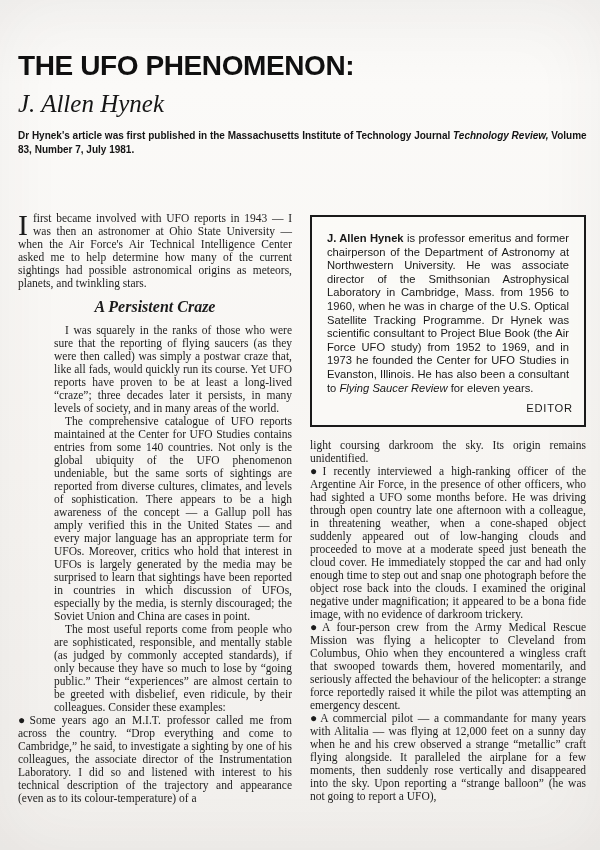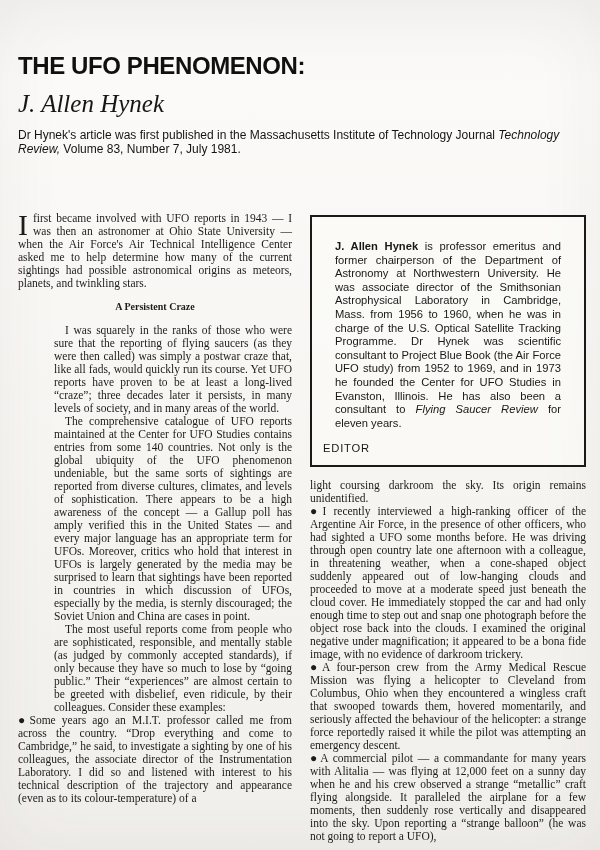--- a/index.html
+++ b/index.html
@@ -14,38 +14,38 @@
     background: linear-gradient(180deg, #f6f5f3 0%, #fbfaf8 10%, #f7f5f2 55%, #f1efec 100%);
     box-shadow: inset 0 0 70px rgba(60,55,50,0.06);
     overflow: hidden;
     color: #1b1b1b;
   }
   .header { position: absolute; left: 18px; top: 50px; width: 568px; }
   .title {
     margin: 0;
     font-family: "Liberation Sans", sans-serif;
     font-weight: bold;
-    font-size: 24px;
+    font-size: 28px;
     line-height: 31px;
     letter-spacing: -0.4px;
     color: #101010;
   }
   .author {
     margin-top: 9px;
     font-family: "Liberation Serif", serif;
     font-style: italic;
     font-size: 25px;
     color: #161616;
   }
   .byline {
     margin: 11px 0 0 0;
     width: 575px;
     font-family: "Liberation Sans", sans-serif;
-    font-weight: normal;
-    font-size: 12px;
+    font-weight: bold;
+    font-size: 10px;
     line-height: 13.5px;
     color: #141414;
   }
   .byline em { font-style: italic; }
   .columns {
     position: absolute;
     left: 18px; top: 212px;
     width: 568px;
     display: flex;
     gap: 18px;
@@ -58,46 +58,48 @@
   .dropcap {
     float: left;
     font-size: 30px;
     line-height: 23px;
     padding: 1px 5px 0 0;
     font-weight: 500;
   }
   .subhead {
     margin: 10px 0 11px 0;
     text-align: center;
-    font-size: 10px;
+    font-size: 16px;
     font-weight: bold;
     text-indent: 0;
+    font-style: italic;
   }
   .bullet-glyph {
     font-size: 12px;
     line-height: 13px;
     letter-spacing: 1px;
   }
   .bio-box {
     box-sizing: border-box;
     width: 276px;
     border: 2.5px solid #1a1a1a;
     background: rgba(252,251,249,0.6);
     padding: 11px 11px 9px 11px;
     margin: 3px 0 12px 0;
     font-family: "Liberation Sans", sans-serif;
     font-size: 11.2px;
     line-height: 13.6px;
     text-align: justify;
     color: #181818;
   }
-  .bio-text { margin: 12px; }
+  .bio-text { margin: 4px; }
   .bio-text strong { font-weight: bold; }
   .bio-text em { font-style: italic; }
   .bio-signoff {
+    text-align: right;
     font-weight: normal;
     letter-spacing: 0.8px;
     margin-top: 7px;
   }
 </style>
 </head>
 <body>
 
 <div class="page">
 

